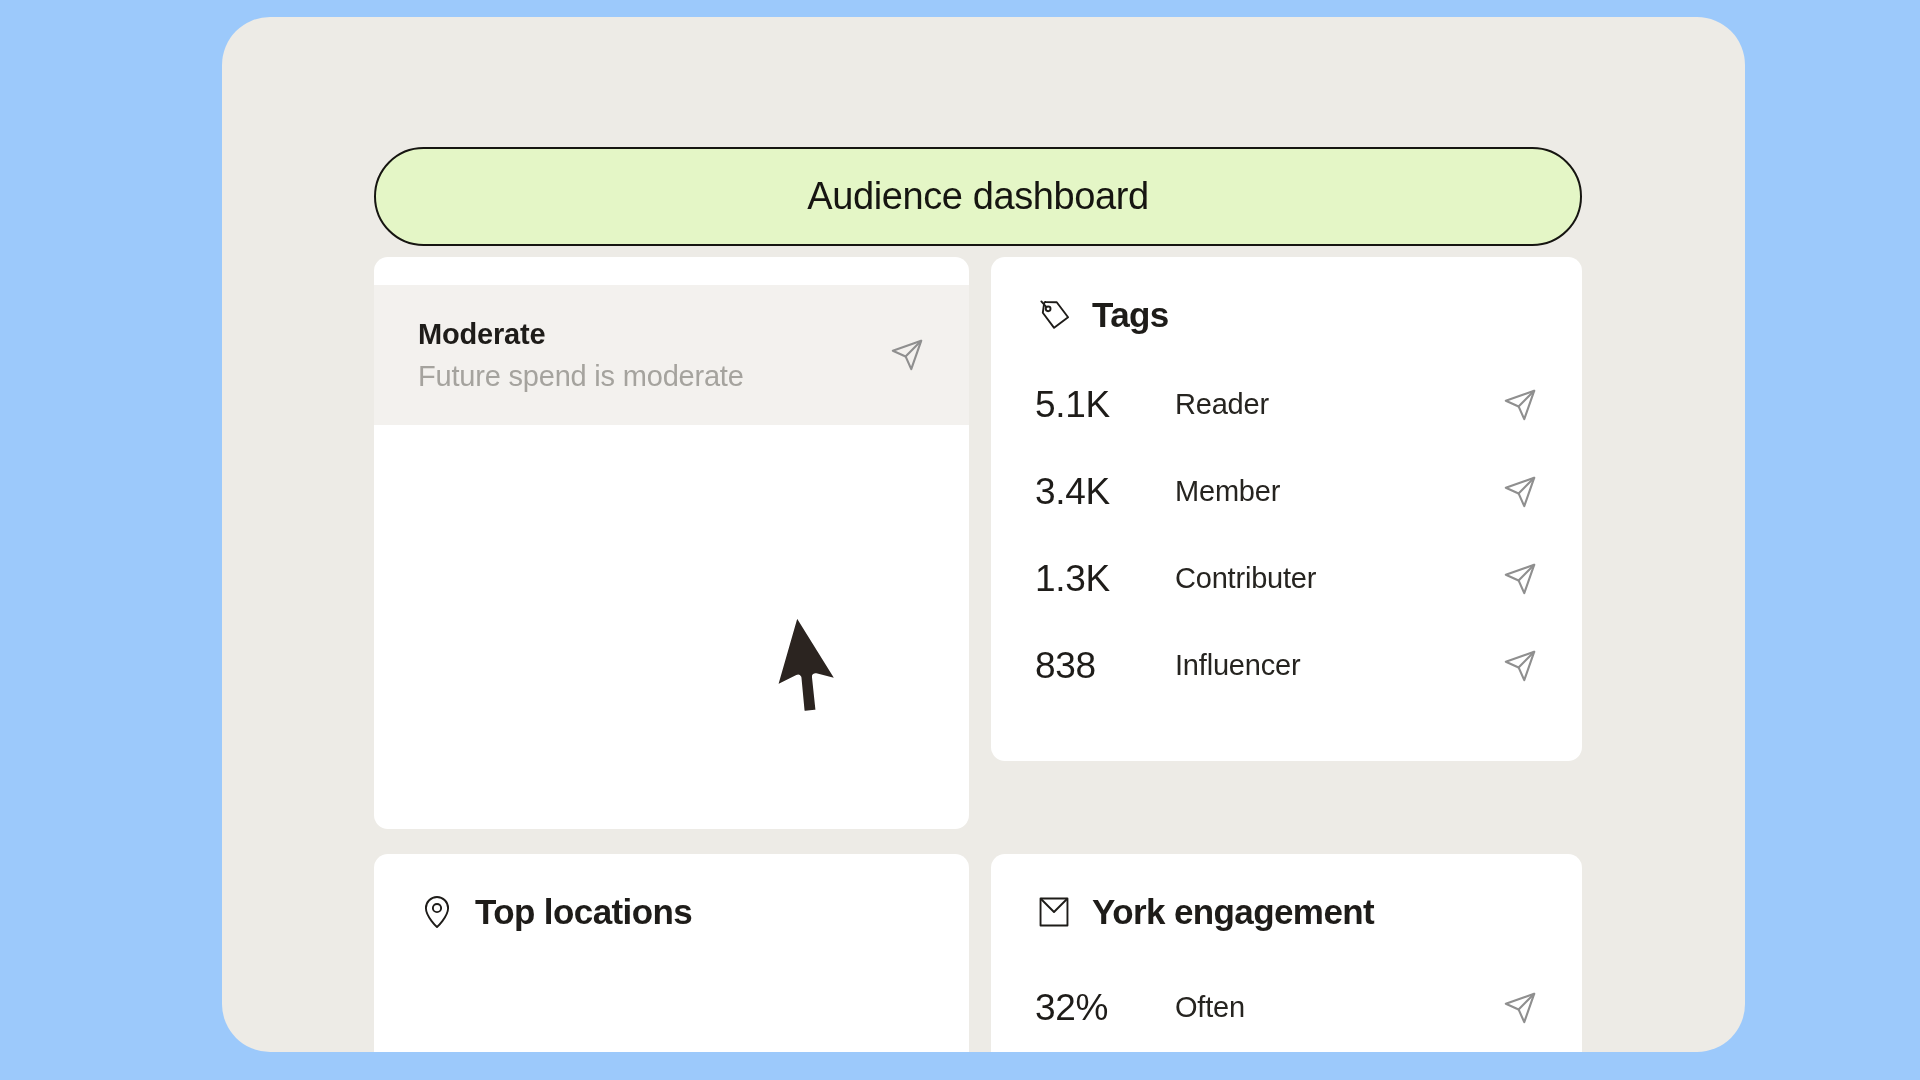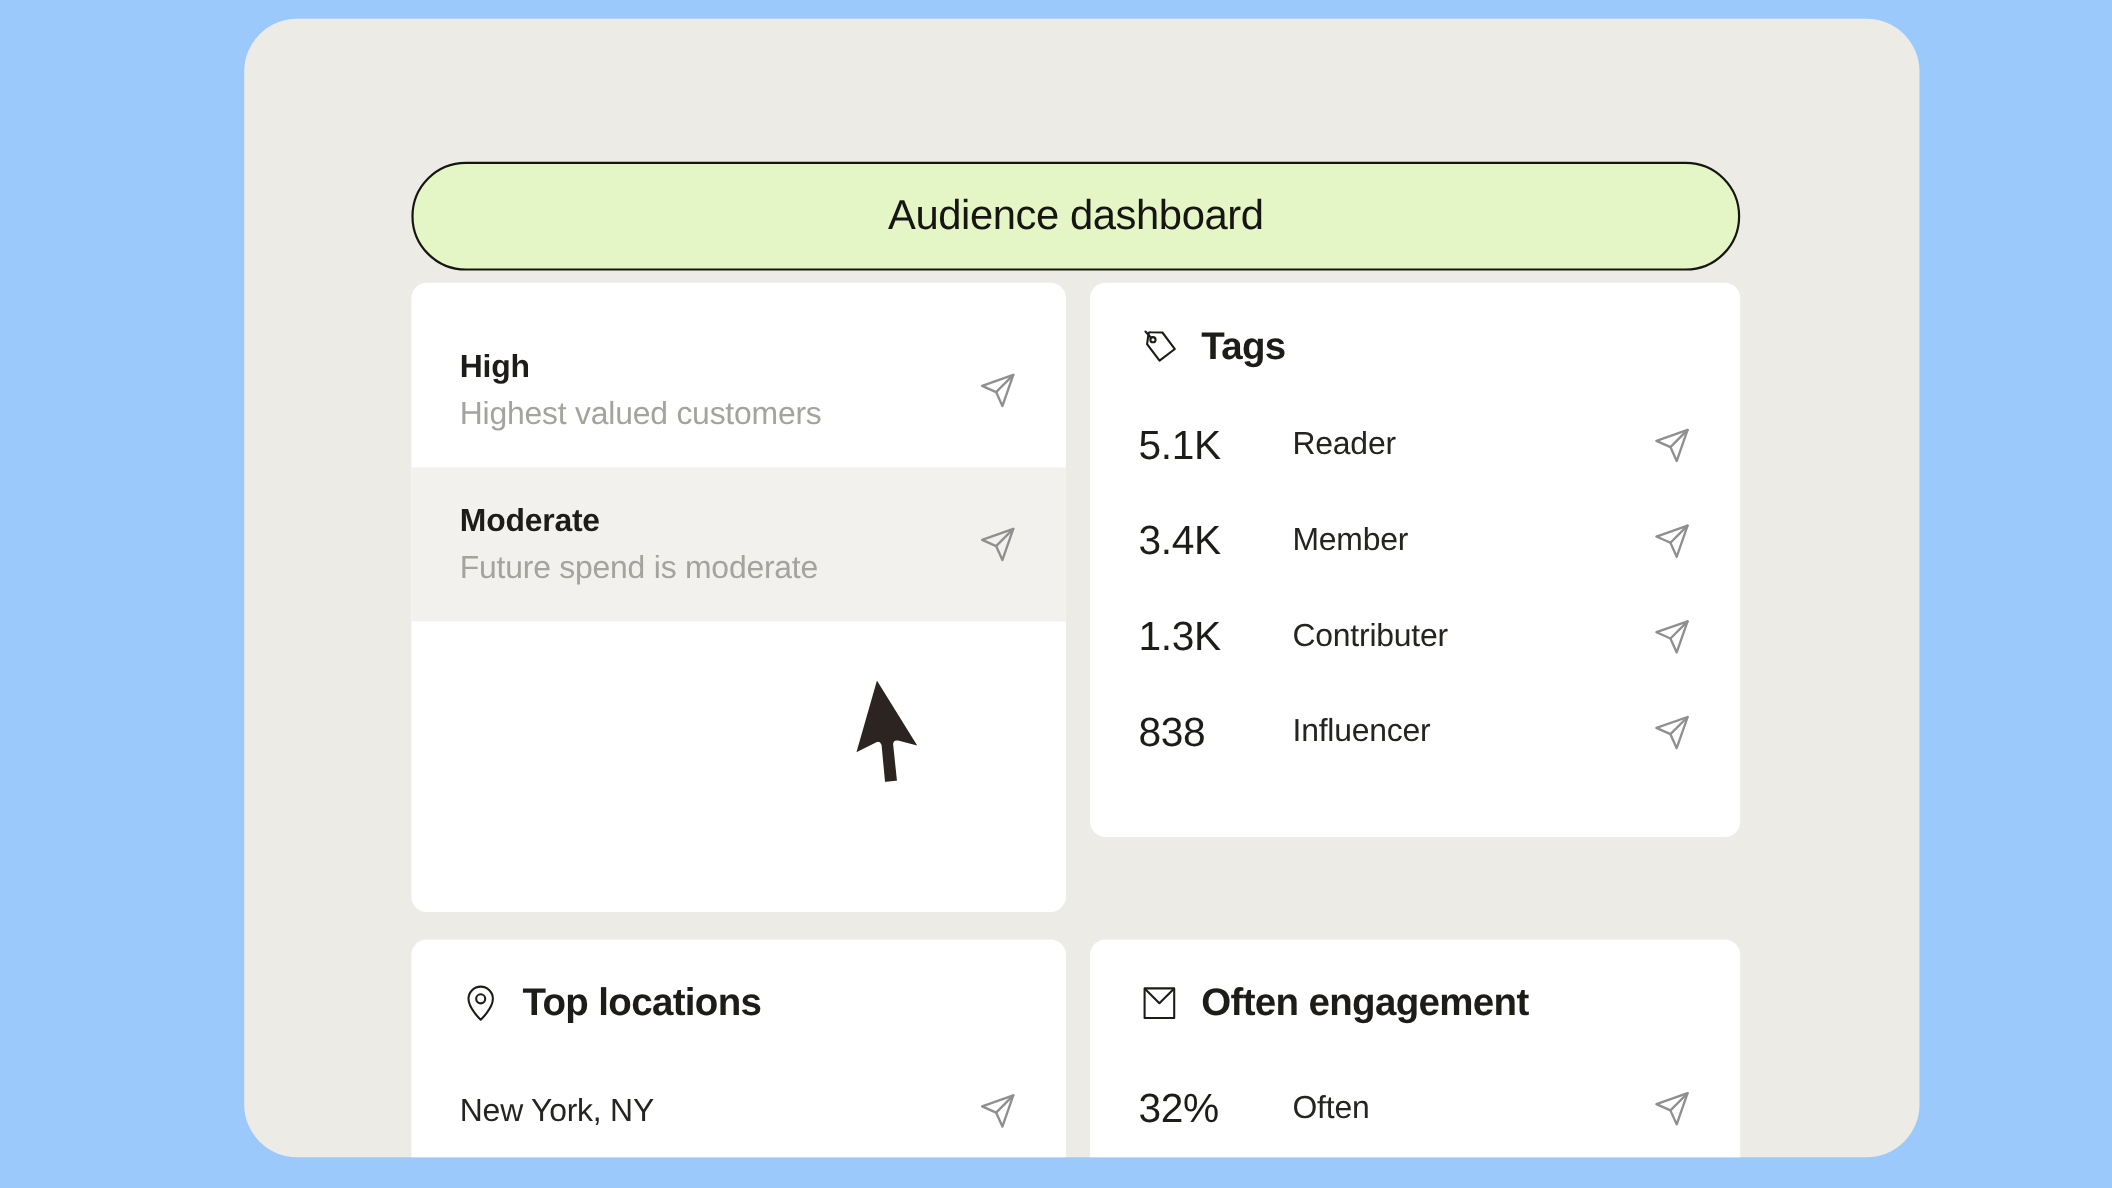--- a/index.html
+++ b/index.html
@@ -69,32 +69,20 @@
 <body>
 
 <div class="panel">
 
   <div class="pill">
     <span>Audience dashboard</span>
   </div>
 
   <div class="card card-clv">
     <div class="rows-clv">
-      <div class="row-clv">
-        <div class="txt">
-          <div class="lbl">High</div>
-          <div class="sub">Highest valued customers</div>
-        </div>
-        <span class="send">
-          <svg width="34" height="34" viewBox="0 0 24 24" fill="none" stroke="#8F8F8F" stroke-width="1.5" stroke-linejoin="round" stroke-linecap="round">
-              <path d="M22 2 L11 13"></path>
-              <path d="M22 2 L15 22 L11 13 L2 9 Z"></path>
-            </svg>
-        </span>
-      </div>
       <div class="row-clv highlight">
         <div class="txt">
           <div class="lbl">Moderate</div>
           <div class="sub">Future spend is moderate</div>
         </div>
         <span class="send">
           <svg width="34" height="34" viewBox="0 0 24 24" fill="none" stroke="#8F8F8F" stroke-width="1.5" stroke-linejoin="round" stroke-linecap="round">
               <path d="M22 2 L11 13"></path>
               <path d="M22 2 L15 22 L11 13 L2 9 Z"></path>
             </svg>
@@ -161,42 +149,31 @@
   <div class="card card-loc">
     <div class="card-head">
       <span class="h-icon">
         <svg width="38" height="38" viewBox="0 0 24 24" fill="none" stroke="#1E1C19" stroke-width="1.2" stroke-linejoin="round">
             <path d="M19 9.5c0 5.5-7 12-7 12s-7-6.5-7-12a7 7 0 0 1 14 0z"></path>
             <circle cx="12" cy="9.5" r="2.6"></circle>
           </svg>
       </span>
       <span class="h-title">Top locations</span>
     </div>
-    <div class="rows-bottom">
-      <div class="row-plain">
-        <span class="lbl">New York, NY</span>
-        <span class="send">
-          <svg width="34" height="34" viewBox="0 0 24 24" fill="none" stroke="#8F8F8F" stroke-width="1.5" stroke-linejoin="round" stroke-linecap="round">
-              <path d="M22 2 L11 13"></path>
-              <path d="M22 2 L15 22 L11 13 L2 9 Z"></path>
-            </svg>
-        </span>
-      </div>
-    </div>
   </div>
 
   <div class="card card-email">
     <div class="card-head">
       <span class="h-icon">
         <svg width="38" height="38" viewBox="0 0 24 24" fill="none" stroke="#1E1C19" stroke-width="1.2" stroke-linejoin="round">
             <rect x="3.5" y="3.5" width="17" height="17"></rect>
             <path d="M3.5 3.5 L12 12 L20.5 3.5"></path>
           </svg>
       </span>
-      <span class="h-title">Often engagement</span>
+      <span class="h-title">York engagement</span>
     </div>
     <div class="rows-bottom">
       <div class="row-tag">
         <span class="val">32%</span>
         <span class="lbl">Often</span>
         <span class="send">
           <svg width="34" height="34" viewBox="0 0 24 24" fill="none" stroke="#8F8F8F" stroke-width="1.5" stroke-linejoin="round" stroke-linecap="round">
               <path d="M22 2 L11 13"></path>
               <path d="M22 2 L15 22 L11 13 L2 9 Z"></path>
             </svg>

